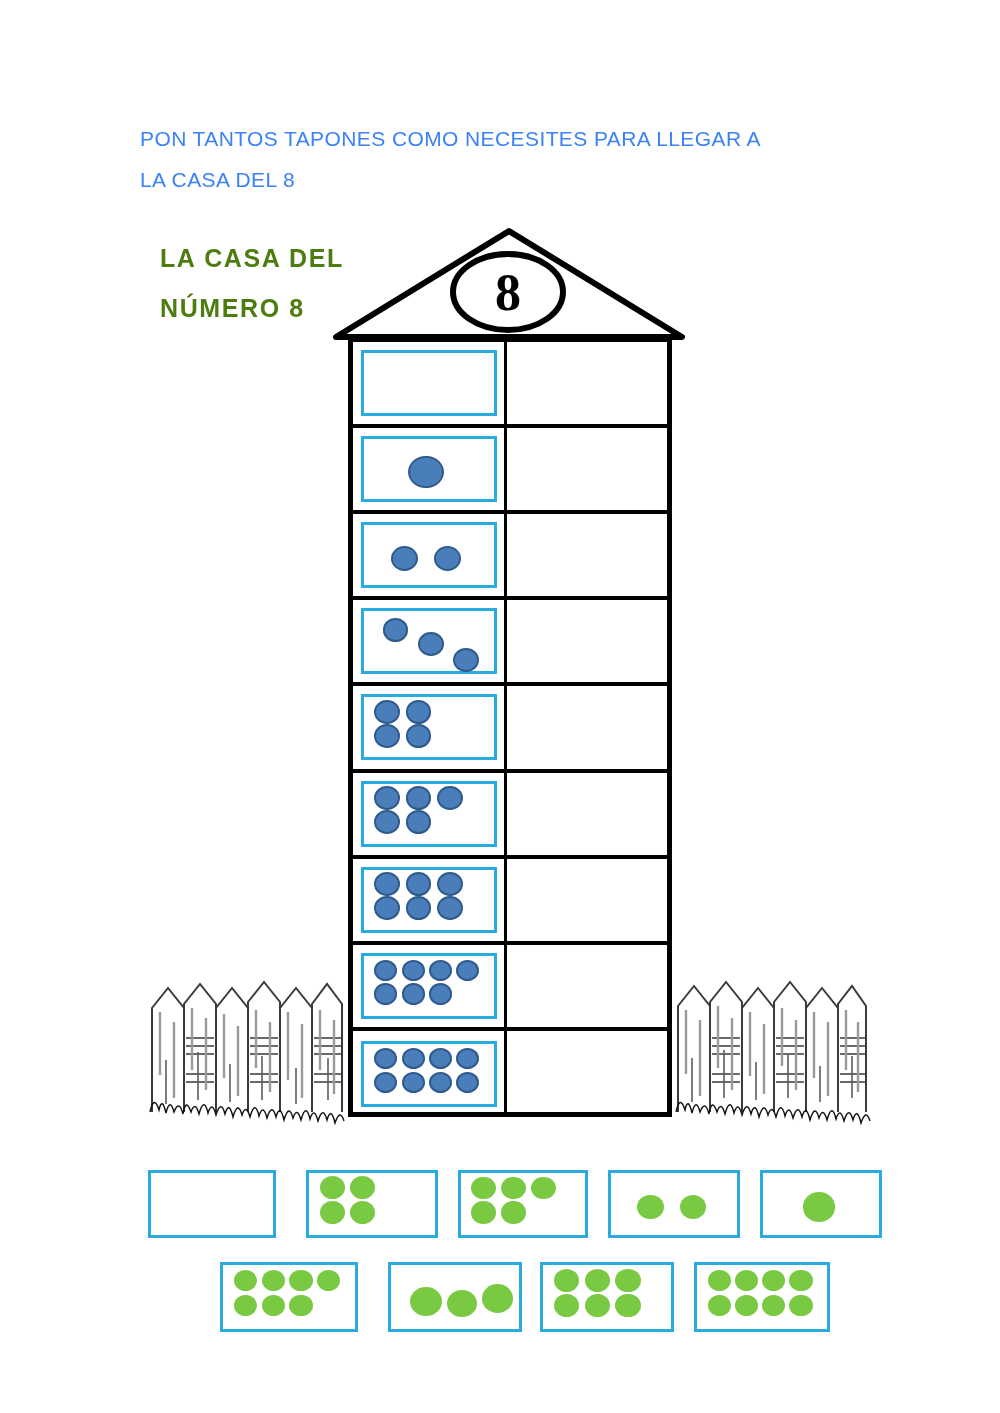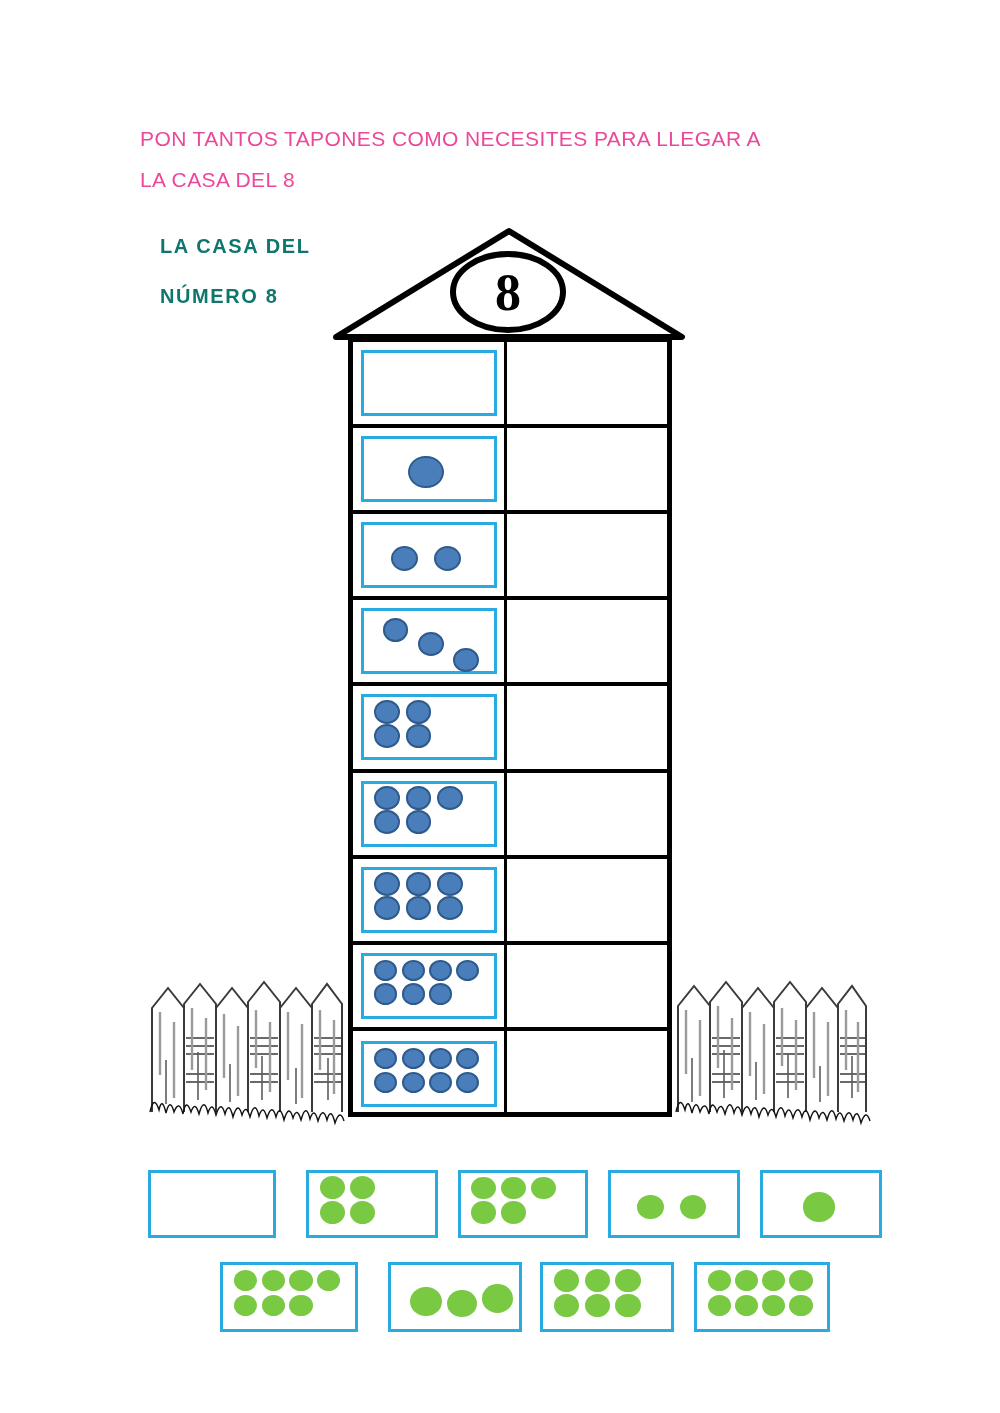--- a/index.html
+++ b/index.html
@@ -20,35 +20,35 @@
   
   #instruction {
     position: absolute;
     left: 140px;
     top: 118px;
     width: 740px;
     font-size: 21px;
     line-height: 41px;
     letter-spacing: 0.4px;
     font-weight: 500;
-    color: #ec4899;
+    color: #3b82f6;
     white-space: pre-line;
   }
 
   
   #house-title {
     position: absolute;
     left: 160px;
-    top: 221px;
+    top: 233px;
     width: 220px;
-    font-size: 20px;
+    font-size: 25px;
     line-height: 50px;
     font-weight: 700;
     letter-spacing: 1.6px;
-    color: #0f766e;
+    color: #4d7c0f;
     white-space: pre-line;
   }
 
   
   #scene {
     position: absolute;
     left: 0;
     top: 0;
     width: 1000px;
     height: 1413px;

